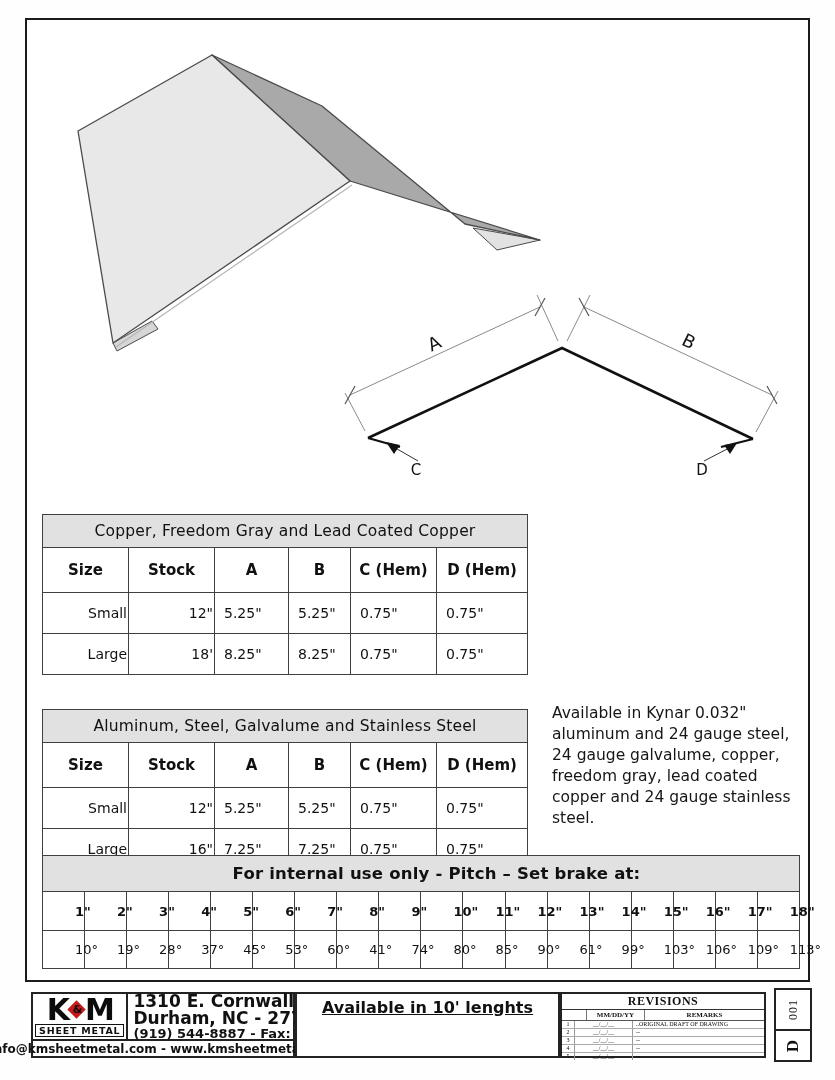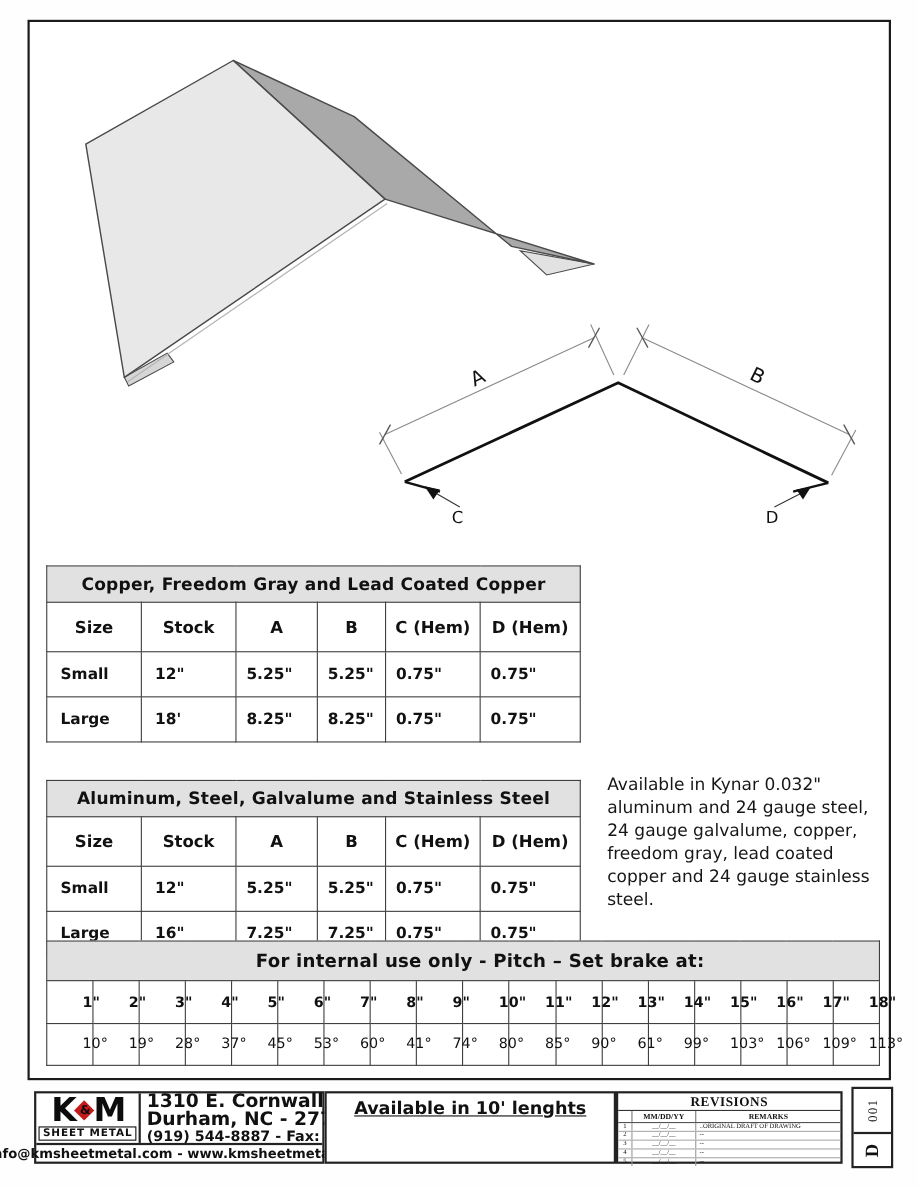--- a/index.html
+++ b/index.html
@@ -3,25 +3,25 @@
 <meta charset="utf-8">
 <style>
   html,body{margin:0;padding:0;background:#ffffff;}
   .page{position:relative;width:835px;height:1080px;background:#fefefe;overflow:hidden;
         font-family:"DejaVu Sans","Liberation Sans",sans-serif;color:#111;}
   .sheet-border{position:absolute;left:25px;top:18px;width:781px;height:960px;
         border:2px solid #1b1b1b;background:#fff;}
   svg{position:absolute;}
   
   table.spec{position:absolute;border-collapse:collapse;table-layout:fixed;background:#fff;}
-  table.spec td,table.spec th{border:1.5px solid #3f3f3f;font-weight:700;}
+  table.spec td,table.spec th{border:1.5px solid #3f3f3f;font-weight:400;}
   td.t-title{background:#e1e1e1;text-align:center;font-size:15.5px;font-weight:600;height:30px;letter-spacing:.2px;}
   table.spec th{font-size:15px;text-align:center;height:42px;font-weight:600;}
   table.spec td.cell{font-size:14px;height:38px;padding-left:9px;text-align:left;}
-  table.spec td.cell.center{text-align:left;padding-left:12px;}
+  table.spec td.cell.center{text-align:right;padding-left:12px;}
   
   table.pitch{position:absolute;left:42px;top:855px;width:758px;border-collapse:collapse;table-layout:fixed;background:#fff;}
   table.pitch td{border:1.5px solid #3f3f3f;text-align:center;padding-left:32px;}
   td.p-title{background:#e1e1e1;font-size:16.5px;font-weight:600;height:33px;letter-spacing:.2px;}
   td.p-size{font-size:13px;font-weight:600;height:36px;}
   td.p-angle{font-size:13px;height:35px;}
   
   .note{position:absolute;left:552px;top:703px;width:254px;font-size:15.5px;line-height:21px;color:#161616;}
   
   .tb{position:absolute;border:2px solid #222;background:#fff;box-sizing:border-box;}
@@ -41,21 +41,21 @@
   .contact-row{border-top:2px solid #222;height:15px;display:flex;align-items:center;justify-content:center;
         font-size:12px;font-weight:700;white-space:nowrap;}
   .tb-mid{left:295px;top:992px;width:265px;height:66px;display:flex;flex-direction:column;}
   .tb-title{flex:1;display:flex;align-items:center;justify-content:center;font-size:25px;font-weight:600;
         border-bottom:2px solid #222;letter-spacing:.3px;}
   .tb-sub{height:26px;display:flex;align-items:center;justify-content:center;font-size:16px;font-weight:600;text-decoration:underline;}
   .tb-rev{left:560px;top:992px;width:206px;height:66px;display:flex;flex-direction:column;
         font-family:"Liberation Serif","DejaVu Serif",serif;}
   .rev-title{height:15px;border-bottom:1.5px solid #333;display:flex;align-items:center;justify-content:center;
         font-size:12px;font-weight:700;letter-spacing:.5px;}
-  .rev-head{height:10px;display:grid;grid-template-columns:13px 58px 1fr;border-bottom:1px solid #555;}
+  .rev-head{height:10px;display:grid;grid-template-columns:13px 58px 1fr;border-bottom:1px solid #555;padding-left:12px;}
   .rev-head div{font-size:7px;font-weight:700;text-align:center;line-height:10px;border-right:1px solid #777;}
   .rev-head div:last-child{border-right:none;}
   .rev-rows{flex:1;display:flex;flex-direction:column;}
   .rev-row{flex:1;display:grid;grid-template-columns:13px 58px 1fr;border-bottom:1px solid #aaa;}
   .rev-row:last-child{border-bottom:none;}
   .rev-row div{font-size:6px;line-height:7px;display:flex;align-items:center;justify-content:center;border-right:1px solid #999;overflow:hidden;}
   .rev-row div:last-child{border-right:none;justify-content:flex-start;padding-left:3px;}
   .tb-sheet{left:774px;top:988px;width:38px;height:74px;display:flex;flex-direction:column;
         font-family:"Liberation Serif","DejaVu Serif",serif;}
   .sheet-num{flex:1;display:flex;align-items:center;justify-content:center;border-bottom:2px solid #222;}

